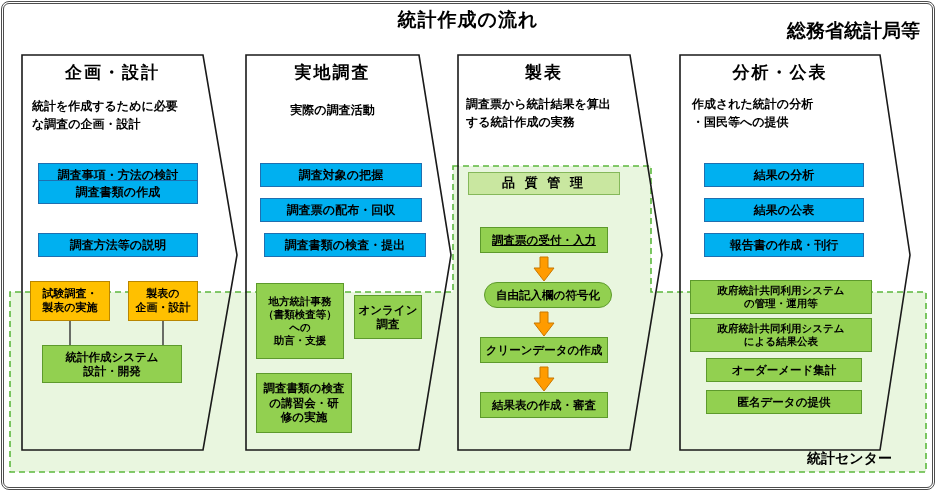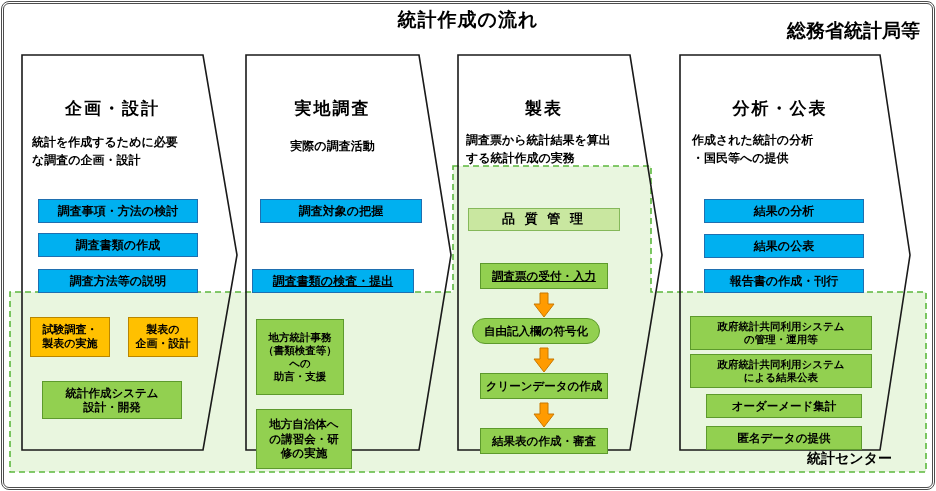--- a/index.html
+++ b/index.html
@@ -4,21 +4,21 @@
 <style>
   * { margin:0; padding:0; box-sizing:border-box; }
   html,body { width:936px; height:491px; background:#fff; }
   body { font-family:"Liberation Sans","DejaVu Sans",sans-serif; color:#000; }
   .stage { position:relative; width:936px; height:491px; overflow:hidden; background:#fff; }
   .frame { position:absolute; inset:1px; border:3px double #4d4d4d; border-radius:8px; pointer-events:none; z-index:6; }
   .bg { position:absolute; left:0; top:0; z-index:0; }
   .page-title { position:absolute; top:7px; left:0; width:100%; text-align:center; font-size:19px; font-weight:bold; letter-spacing:1px; z-index:2; }
   .org-label { position:absolute; top:18px; right:16px; font-size:19px; font-weight:bold; z-index:2; }
   .footer-org { position:absolute; top:450px; right:44px; font-size:14px; font-weight:bold; z-index:2; }
-  .col { position:absolute; top:55px; z-index:1;margin-top:36px; }
+  .col { position:absolute; top:55px; z-index:1; }
   .col-title { position:absolute; top:6px; left:0; width:100%; text-align:center; font-size:17px; font-weight:bold; letter-spacing:2px; }
   .col-desc { position:absolute; font-size:12px; font-weight:bold; line-height:1.5; white-space:pre-line; }
   .box { position:absolute; display:flex; align-items:center; justify-content:center; text-align:center;
          font-weight:bold; white-space:pre-line; line-height:1.25; border:1px solid #555; }
   .box.blue   { background:#00b0f0; font-size:12px;   border-color:#1f6fb0; }
   .box.orange { background:#ffc000; font-size:11px;   border-color:#b98600; }
   .box.green  { background:#92d050; font-size:11.5px; border-color:#5d9a2c; }
   .box.quality{ background:#c9e7a0; font-size:13px;   border-color:#85b85a; letter-spacing:3px; }
   .flow-arrow { position:absolute; }
 </style>
@@ -38,54 +38,57 @@
   </svg>
 
   <div class="page-title">統計作成の流れ</div>
   <div class="org-label">総務省統計局等</div>
 
   <div class="col" style="left:22px; width:181px; height:395px;">
     <div class="col-title">企画・設計</div>
     <div class="col-desc" style="left:10px; top:42px; width:170px;">統計を作成するために必要
 な調査の企画・設計</div>
     <div class="box blue" style="left:16px; top:108px; width:160px; height:24px;">調査事項・方法の検討</div>
-    <div class="box blue" style="left:16px; top:142px; width:160px; height:24px;">調査書類の作成</div>
+    <div class="box blue" style="left:16px; top:125px; width:160px; height:24px;">調査書類の作成</div>
     <div class="box blue" style="left:16px; top:178px; width:160px; height:24px;">調査方法等の説明</div>
     <div class="box orange" style="left:8px;  top:226px; width:80px;  height:40px;">試験調査・
 製表の実施</div>
     <div class="box orange" style="left:106px;top:226px; width:70px;  height:40px;">製表の
 企画・設計</div>
     <div class="box green" style="left:20px; top:290px; width:140px; height:38px;">統計作成システム
 設計・開発</div>
   </div>
 
   <div class="col" style="left:246px; width:173px; height:395px;padding-left:40px;">
     <div class="col-title">実地調査</div>
     <div class="col-desc" style="left:0; top:46px; width:100%; text-align:center;">実際の調査活動</div>
     <div class="box blue" style="left:14px; top:108px; width:162px; height:24px;">調査対象の把握</div>
-    <div class="box blue" style="left:6px; top:178px; width:162px; height:24px;text-decoration:underline;">調査書類の検査・提出</div>
+    <div class="box blue" style="left:14px; top:143px; width:162px; height:24px;">調査票の配布・回収</div>
+    <div class="box blue" style="left:18px; top:178px; width:162px; height:24px;">調査書類の検査・提出</div>
     <div class="box green" style="left:10px; top:228px; width:88px;  height:76px; font-size:10.5px;">地方統計事務
 （書類検査等）
 への
 助言・支援</div>
-    <div class="box green" style="left:10px; top:318px; width:96px;  height:60px;">地方自治体へ
+    <div class="box green" style="left:108px;top:240px; width:68px;  height:44px;">オンライン
+調査</div>
+    <div class="box green" style="left:10px; top:318px; width:96px;  height:60px;">調査書類の検査
 の講習会・研
 修の実施</div>
   </div>
 
   <div class="col" style="left:458px; width:172px; height:395px;">
     <div class="col-title">製表</div>
     <div class="col-desc" style="left:8px; top:40px; width:162px;">調査票から統計結果を算出
 する統計作成の実務</div>
     <div class="box quality" style="left:10px; top:117px; width:152px; height:23px;">品 質 管 理</div>
     <div class="box green" style="left:22px; top:172px; width:128px; height:26px;text-decoration:underline;">調査票の受付・入力</div>
     <svg class="flow-arrow" style="left:75px; top:201px;" width="22" height="26" viewBox="0 0 22 26">
       <path d="M7,1 L15,1 L15,12 L21,12 L11,25 L1,12 L7,12 Z" fill="#ff9b00" stroke="#c87800" stroke-width="1"></path>
     </svg>
-    <div class="box green" style="left:14px; top:227px; width:128px; height:26px;border-radius:13px;">自由記入欄の符号化</div>
+    <div class="box green" style="left:26px; top:227px; width:128px; height:26px;border-radius:13px;">自由記入欄の符号化</div>
     <svg class="flow-arrow" style="left:75px; top:256px;" width="22" height="26" viewBox="0 0 22 26">
       <path d="M7,1 L15,1 L15,12 L21,12 L11,25 L1,12 L7,12 Z" fill="#ff9b00" stroke="#c87800" stroke-width="1"></path>
     </svg>
     <div class="box green" style="left:22px; top:282px; width:128px; height:26px;">クリーンデータの作成</div>
     <svg class="flow-arrow" style="left:75px; top:311px;" width="22" height="26" viewBox="0 0 22 26">
       <path d="M7,1 L15,1 L15,12 L21,12 L11,25 L1,12 L7,12 Z" fill="#ff9b00" stroke="#c87800" stroke-width="1"></path>
     </svg>
     <div class="box green" style="left:22px; top:337px; width:128px; height:26px;">結果表の作成・審査</div>
   </div>
 

